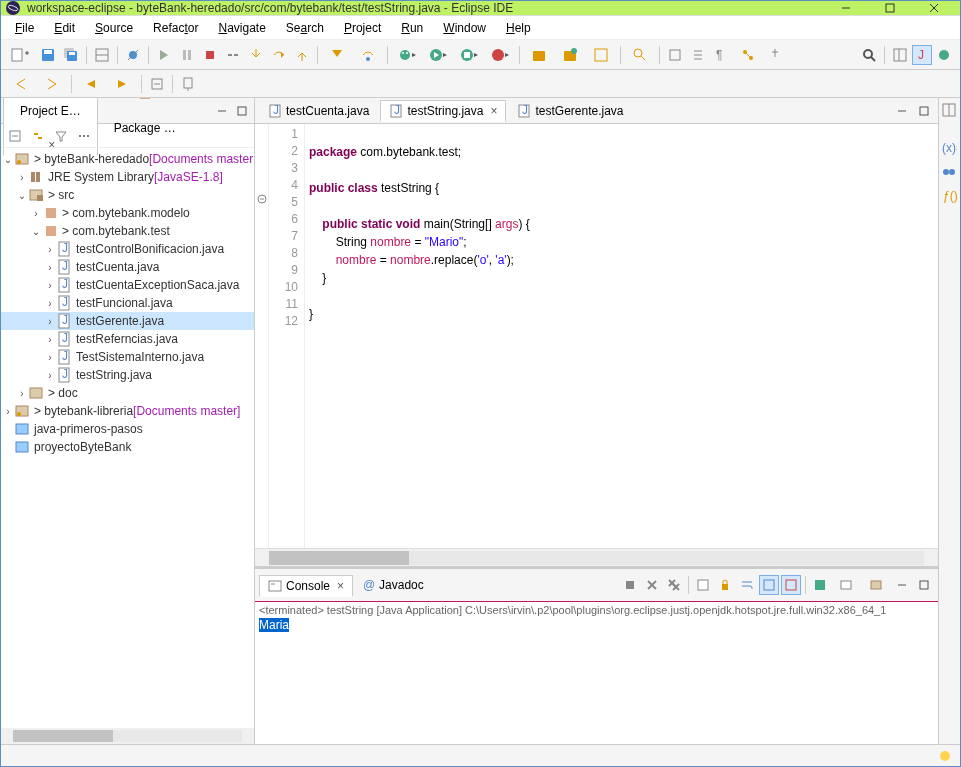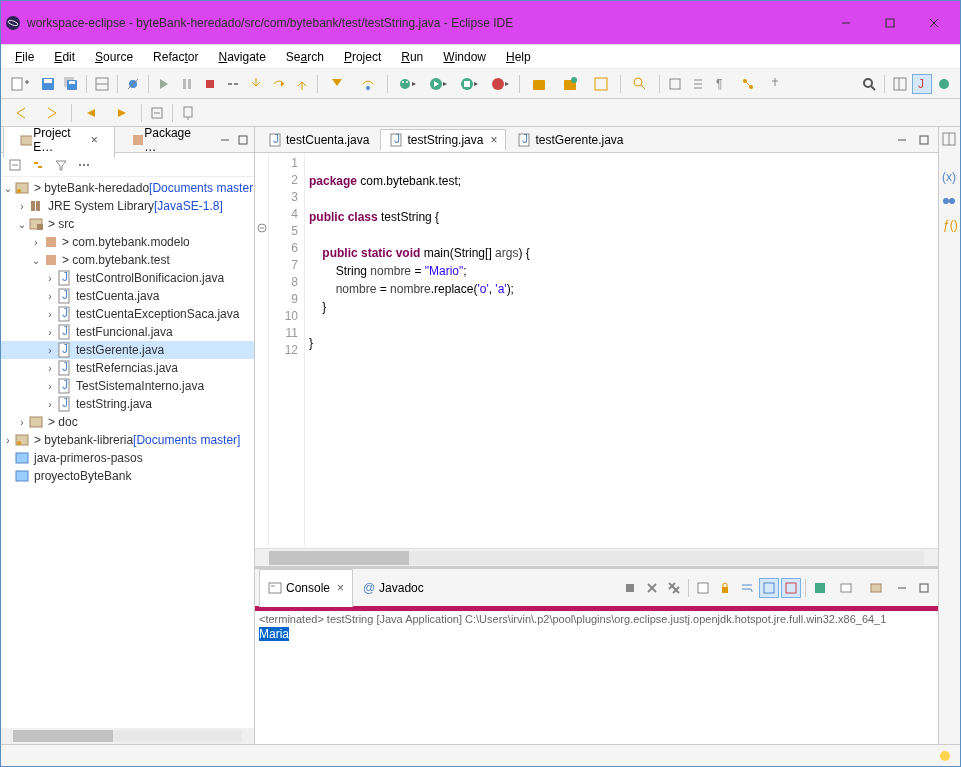--- a/index.html
+++ b/index.html
@@ -1,62 +1,62 @@
 <!DOCTYPE html>
 <html><head>
 <meta charset="utf-8">
 <style>
 * { margin:0; padding:0; box-sizing:border-box; font-family:"Segoe UI",Tahoma,sans-serif; font-size:12px; }
 body { background:#fff; width:961px; height:767px; overflow:hidden; border:1px solid #5a8fc4; display:flex; flex-direction:column; }
-.titlebar { height:44px; background:#d946ef; display:flex; align-items:center; padding:0 4px; border-bottom:1px solid #ddd; }
+.titlebar { height:15px; background:#bef264; display:flex; align-items:center; padding:0 4px; border-bottom:1px solid #ddd; }
 .titlebar .icon { width:16px; height:16px; margin-right:6px; }
 .titlebar .title { flex:1; color:#333; }
 .winbtns { display:flex; gap:0; }
 .winbtn { width:44px; height:28px; display:flex; align-items:center; justify-content:center; cursor:pointer; }
 .menubar { height:24px; display:flex; align-items:center; padding:0 6px; gap:4px; background:#fff; border-bottom:1px solid #eee; }
 .menu-item { padding:2px 8px; cursor:pointer; }
 .menu-item u { text-decoration:underline; }
 .toolbar { height:30px; background:#f5f5f5; display:flex; align-items:center; padding:2px 6px; gap:3px; border-bottom:1px solid #ccc; flex-wrap:nowrap; overflow:hidden; }
 .toolbar2 { height:28px; background:#f5f5f5; display:flex; align-items:center; padding:2px 6px; gap:3px; border-bottom:1px solid #ccc; }
 .tbbtn { width:20px; height:20px; display:flex; align-items:center; justify-content:center; cursor:pointer; border:1px solid transparent; }
 .tbbtn.drop { width:28px; }
 .tbsep { width:1px; height:18px; background:#ccc; margin:0 2px; }
 .main { flex:1; display:flex; overflow:hidden; }
 .left { width:254px; border-right:1px solid #ccc; background:#fff; display:flex; flex-direction:column; }
 .left-tabs { height:26px; display:flex; align-items:center; background:#f5f5f5; border-bottom:1px solid #ccc; padding:0 2px; }
-.left-tab { padding:3px 16px; display:flex; align-items:center; gap:1px; cursor:pointer; }
+.left-tab { padding:3px 16px; display:flex; align-items:center; gap:20px; cursor:pointer;flex-direction:column; }
 .left-tab.active { background:#fff; border:1px solid #ccc; border-bottom:1px solid #fff; margin-bottom:-1px; }
 .left-toolbar { height:24px; display:flex; align-items:center; justify-content:flex-start; gap:3px; padding:0 4px; border-bottom:1px solid #eee; }
 .tree { flex:1; overflow:auto; padding:2px 0; }
 .tree-row { display:flex; align-items:center; height:18px; cursor:pointer; white-space:nowrap; }
 .tree-row.selected { background:#cde6ff; }
 .tw { display:inline-flex; width:14px; justify-content:center; color:#555; font-size:10px; }
 .ticon { width:16px; height:16px; margin-right:3px; }
 .tree-label { color:#333; }
-.tree-deco { color:#1d4ed8; }
+.tree-deco { color:#a21caf; }
 .right { flex:1; display:flex; flex-direction:column; overflow:hidden; }
 .editor-tabs { height:26px; display:flex; align-items:center; background:#f5f5f5; border-bottom:1px solid #ccc; padding:0 4px; gap:2px; }
 .editor-tab { padding:3px 8px; display:flex; align-items:center; gap:4px; cursor:pointer; border:1px solid transparent; }
 .editor-tab.active { background:#fff; border:1px solid #ccc; border-bottom:1px solid #fff; margin-bottom:-1px; }
 .editor { flex:1; display:flex; overflow:hidden; background:#fff; }
 .gutter { width:36px; background:#fff; border-right:1px solid #eee; text-align:right; padding:2px 6px 0 0; color:#999; font-family:Consolas,monospace; font-size:13px; line-height:17px; position:relative; }
 .gutter .ln { height:17px; }
 .marker-col { width:14px; background:#fff; border-right:1px solid #eee; position:relative; }
 .code { flex:1; font-family:Consolas,monospace; font-size:13px; line-height:17px; padding:2px 0 0 4px; white-space:pre; overflow:auto; }
 .code .line { height:17px; }
 .code .hl { background:#eaf3ff; display:block; }
 .kw { color:#7f0055; font-weight:bold;margin-top:40px; }
 .str { color:#2a00ff; }
 .fld { color:#0000c0; }
-.var { color:#404040; }
+.var { color:#be185d; }
 .hscroll { height:18px; background:#f0f0f0; border-top:1px solid #ddd; display:flex; align-items:center; }
 .hscroll-track { flex:1; height:14px; background:#e8e8e8; margin:0 14px; position:relative; }
 .hscroll-thumb { position:absolute; left:0; width:140px; height:14px; background:#c2c2c2; }
 .console-area { height:178px; border-top:3px solid #ccc; display:flex; flex-direction:column; }
-.console-tabs { height:42px; display:flex; background:#f5f5f5; border-bottom:5px solid #be185d; padding:0 4px; }
+.console-tabs { height:33px; display:flex; align-items:center; background:#f5f5f5; border-bottom:1px solid #be185d; padding:0 4px; }
 .console-tab { padding:3px 8px; display:flex; align-items:center; gap:4px; cursor:pointer; }
 .console-tab.active { background:#fff; border:1px solid #ccc; border-bottom:1px solid #fff; margin-bottom:-1px; }
 .console-tools { margin-left:auto; display:flex; gap:2px; align-items:center; }
 .console-status { padding:2px 4px; color:#666; font-size:11px; white-space:nowrap; overflow:hidden; }
 .console-body { flex:1; background:#fff; padding:0 4px; font-family:Consolas,monospace; font-size:12px; overflow:auto; }
 .console-output { color:#fff; background:#0066cc; display:inline; }
 .statusbar { height:22px; background:#f5f5f5; border-top:1px solid #ccc; display:flex; align-items:center; padding:0 8px; }
 .rightsidebar { width:22px; background:#f5f5f5; border-left:1px solid #ccc; display:flex; flex-direction:column; align-items:center; padding-top:4px; gap:6px; }
 .rsbtn { width:18px; height:18px; cursor:pointer; }
 svg { display:block; }

